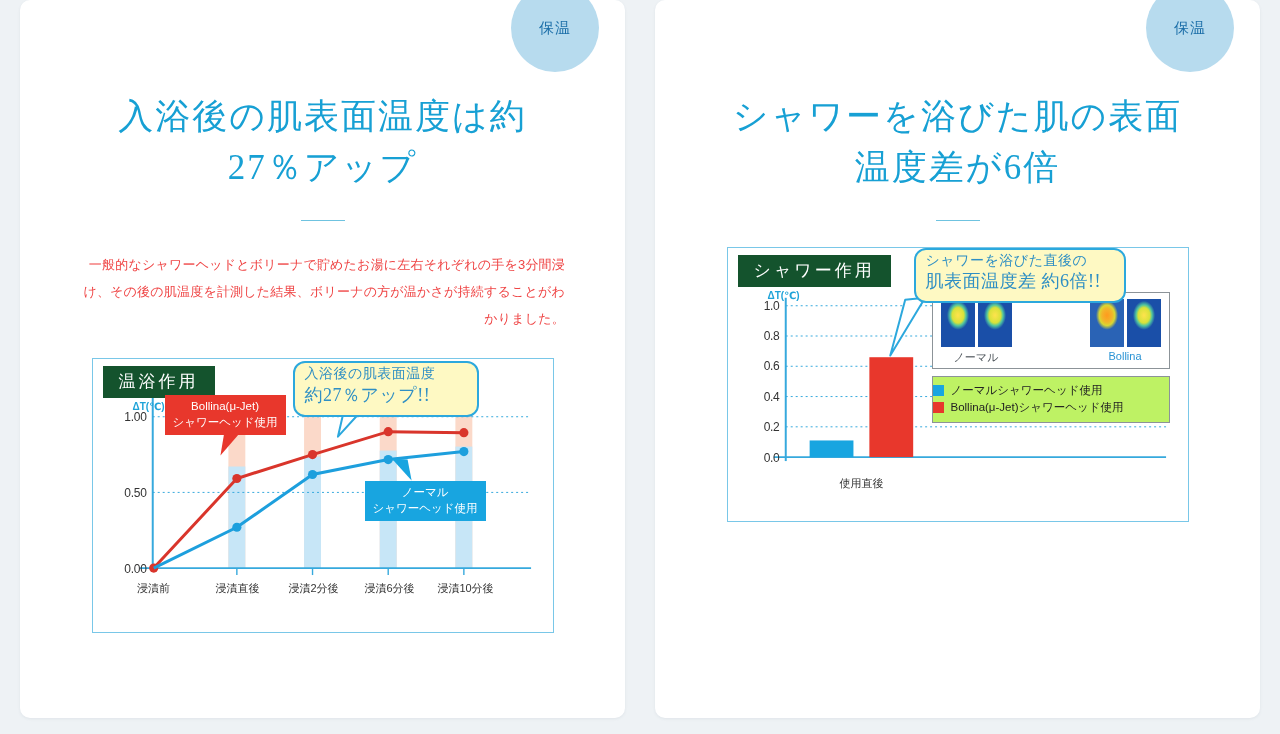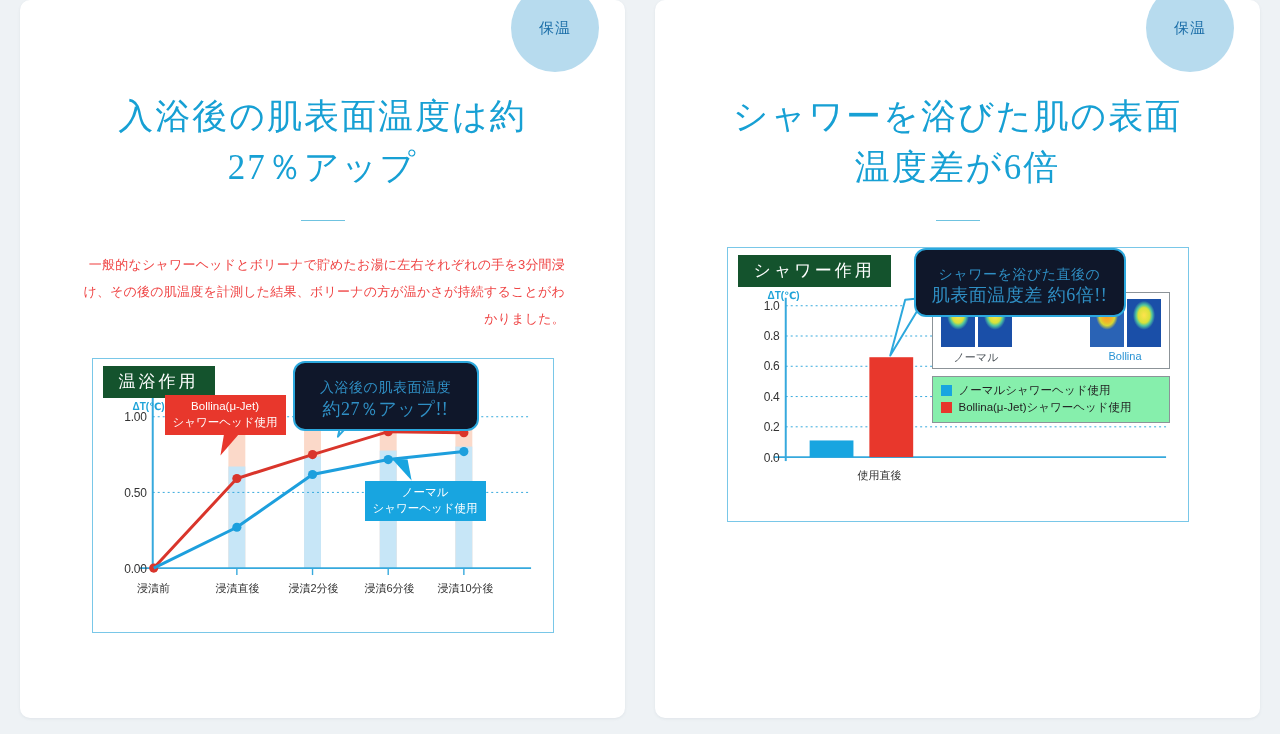--- a/index.html
+++ b/index.html
@@ -110,27 +110,26 @@
     font-size: 11px;
     text-align: center;
     white-space: nowrap;
   }
 
   
   .bubble {
     position: absolute;
     border: 2px solid #2ca8dd;
     border-radius: 12px;
-    background: #0f172a;
+    background: #fef9c3;
     color: #2f8fc4;
     font-family: "Liberation Serif","DejaVu Serif",serif;
-    text-align: center;
     line-height: 1.32;
     z-index: 5;
-    padding: 16px 10px 7px 10px;
+    padding: 2px 10px 7px 10px;
   }
   .bubble .l1 { display:block; font-size: 14px; letter-spacing: 0.5px; }
   .bubble .l2 { display:block; font-size: 18px; letter-spacing: 0.5px; }
 
   
   .tagbox {
     position: absolute;
     color: #fff;
     text-align: center;
     font-size: 11.5px;
@@ -174,23 +173,23 @@
       #0b1f7a;
   }
   .thermal-caps { display:flex; justify-content: space-between; margin-top: 3px; }
   .thermal-cap { font-size: 11px; color: #4b5258; width: 71px; text-align:center; }
   .thermal-cap.b { color:#2a93d4; }
 
   
   .legend {
     position: absolute;
     border: 1.5px solid #8c9398;
-    background: #86efac;
+    background: #bef264;
     z-index: 4;
-    padding: 5px 8px 6px 8px;
+    padding: 5px 8px 6px 0;
   }
   .legend-row { display: flex; align-items: center; gap: 7px; line-height: 1.5; }
   .sw { width: 11px; height: 11px; display:inline-block; flex: 0 0 auto; }
   .sw.blue { background: #18a5e0; }
   .sw.red  { background: #e8372c; }
   .legend-label { font-size: 11.5px; color: #222; white-space: nowrap; }
 </style>
 </head>
 <body>
 
@@ -321,21 +320,21 @@
           <path d="M198,50 L163,108 L178,52 Z" fill="#ffffff" stroke="#2ca8dd" stroke-width="2" stroke-linejoin="round"></path>
         </svg>
 
         <div class="tick-text" style="left:8px; top:51px;    width:44px;">1.0</div>
         <div class="tick-text" style="left:8px; top:81.4px;  width:44px;">0.8</div>
         <div class="tick-text" style="left:8px; top:111.8px; width:44px;">0.6</div>
         <div class="tick-text" style="left:8px; top:142.2px; width:44px;">0.4</div>
         <div class="tick-text" style="left:8px; top:172.6px; width:44px;">0.2</div>
         <div class="tick-text" style="left:8px; top:203px;   width:44px;">0.0</div>
 
-        <div class="xtick-text" style="left:94px; top:220px; width:80px;text-align:right;">使用直後</div>
+        <div class="xtick-text" style="left:94px; top:228px; width:80px;">使用直後</div>
 
         <div class="thermal" style="left:204px; top:44px; width:238px; height:77px;">
           <div class="thermal-row">
             <div class="thermal-pair">
               <div class="hand"></div>
               <div class="hand"></div>
             </div>
             <div class="thermal-pair">
               <div class="hand warm"></div>
               <div class="hand"></div>

